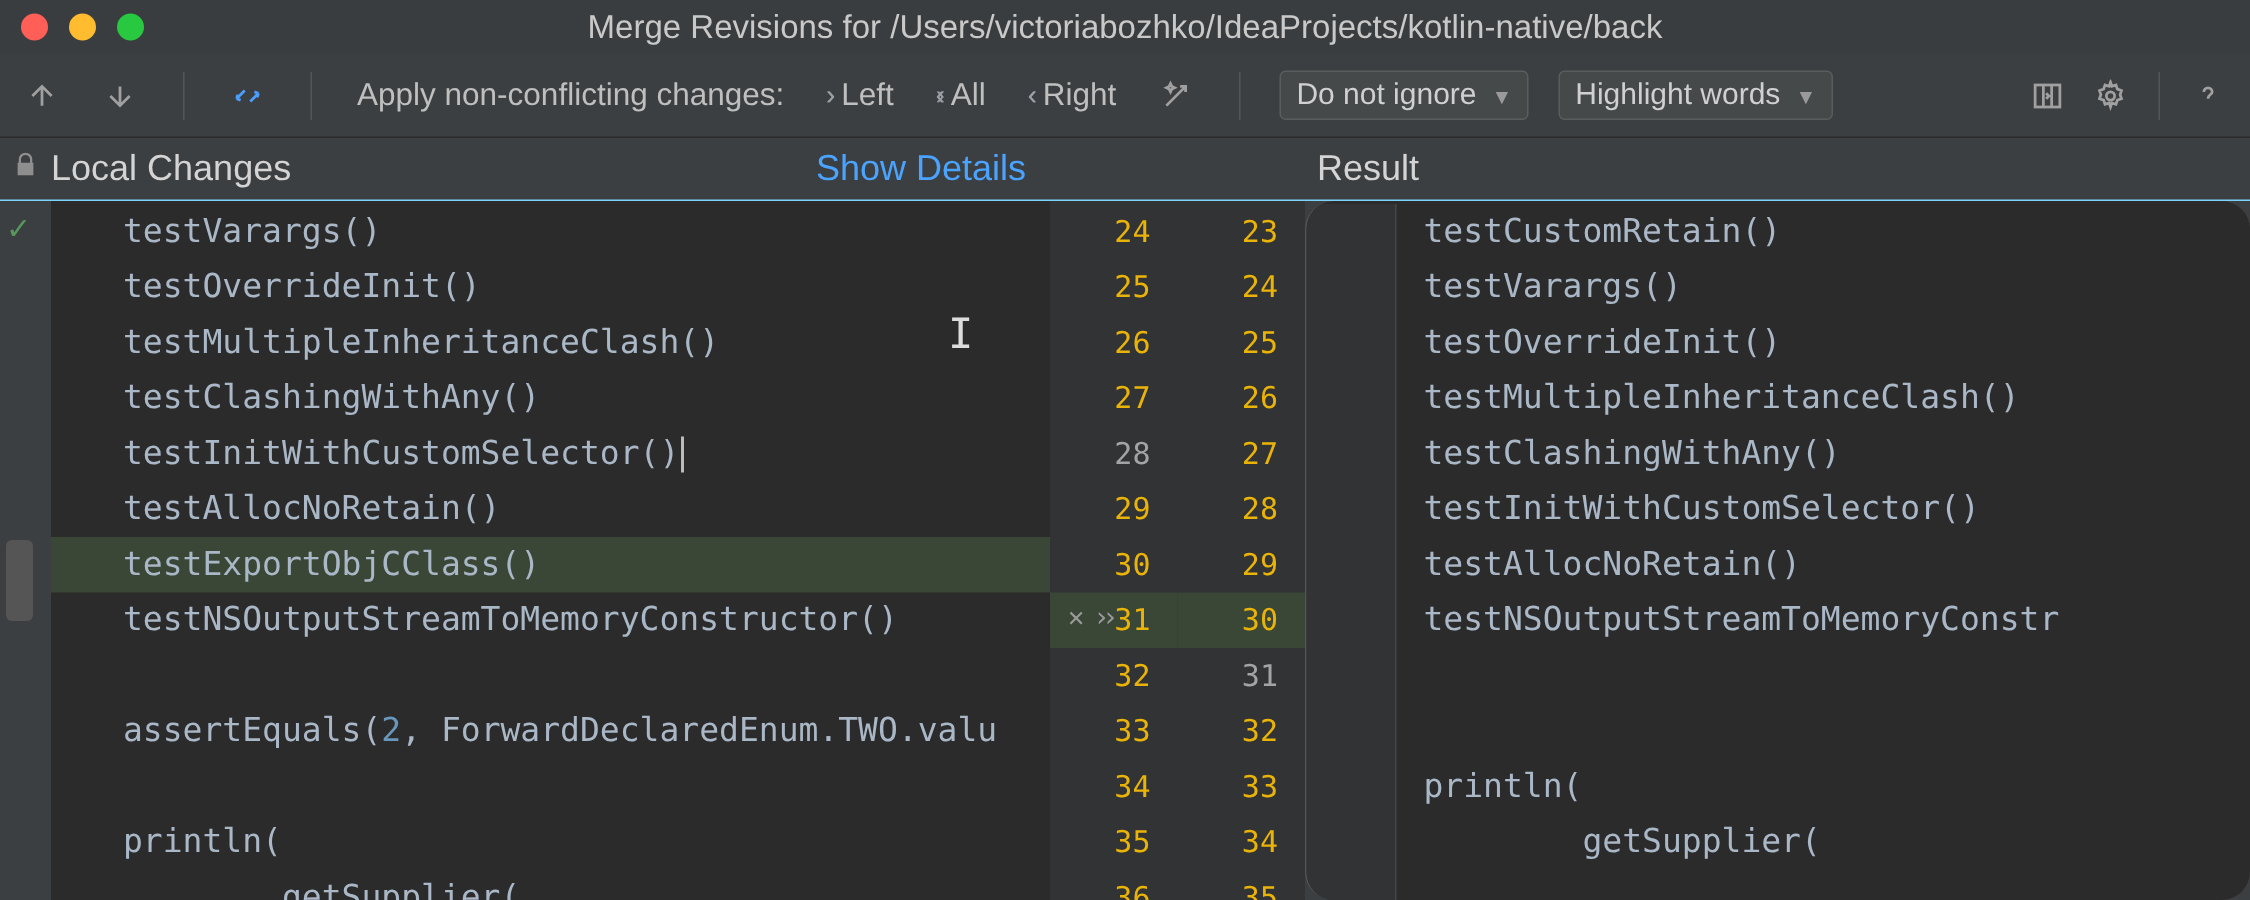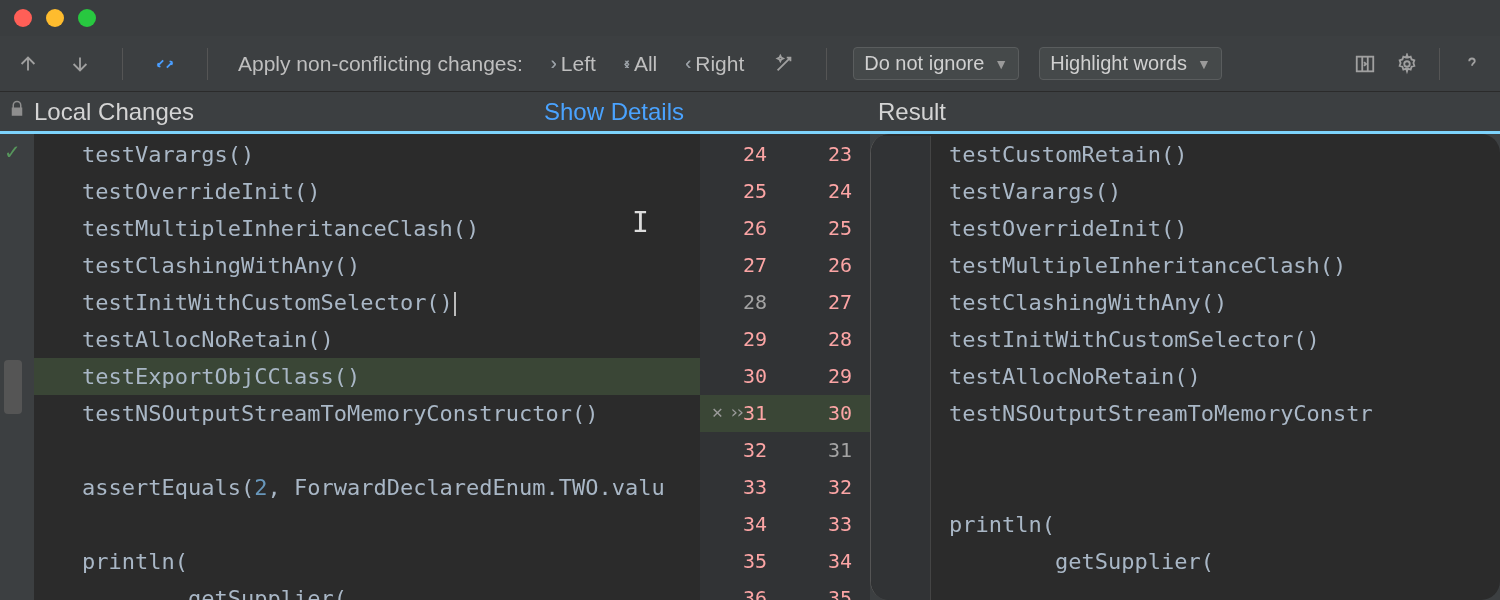--- a/index.html
+++ b/index.html
@@ -69,21 +69,21 @@
     cursor: pointer;
     gap: 10px;
   }
   .dd-arrow { color: #9a9a9a; font-size: 14px; }
   .tb-right { margin-left: auto; display: flex; align-items: center; gap: 10px; }
 
   .headers {
     height: 42px;
     display: flex;
     align-items: center;
-    border-bottom: 3px solid #7dd3fc;
+    border-bottom: 1px solid #7dd3fc;
   }
   .hdr-left {
     width: 700px;
     display: flex; align-items: center; justify-content: space-between;
     padding: 0 16px 0 8px;
   }
   .hdr-left .lock { color: #8e8e8e; margin-right: 8px; }
   .hdr-title { color: #d4d4d4; font-size: 24px; }
   .show-details { color: #4aa3ff; font-size: 24px; cursor: pointer; }
   .hdr-gutter { width: 170px; }
@@ -128,21 +128,21 @@
   .gutters {
     width: 170px;
     display: flex;
     background: #313335;
     font-family: "Menlo","Consolas",monospace;
     font-size: 20px;
     padding-top: 2px;
     position: relative;
   }
   .gut-col { width: 85px; text-align: right; }
-  .gut-line { height: 37px; line-height: 37px; padding-right: 18px; color: #fca5a5; }
+  .gut-line { height: 37px; line-height: 37px; padding-right: 18px; color: #eab308; }
   .gut-line.active { color: #a4a4a4; }
   .gut-line.hl { background: #3a4636; }
   .gut-actions {
     position: absolute;
     left: 12px;
     display: flex; gap: 6px;
     color: #9a9a9a;
     font-size: 18px;
   }
   .gut-actions span { cursor: pointer; }
@@ -178,20 +178,21 @@
 </style>
 </head>
 <body>
 
 <div class="titlebar">
   <div class="traffic-lights">
     <div class="tlight red"></div>
     <div class="tlight yellow"></div>
     <div class="tlight green"></div>
   </div>
+  <div class="title">Merge Revisions for /Users/victoriabozhko/IdeaProjects/kotlin-native/back</div>
 </div>
 
 <div class="toolbar">
   <div class="tb-icon">
     <svg viewBox="0 0 24 24" fill="none" stroke="currentColor" stroke-width="2">
         <path d="M12 19V5M5 12l7-7 7 7"></path>
       </svg>
   </div>
   <div class="tb-icon">
     <svg viewBox="0 0 24 24" fill="none" stroke="currentColor" stroke-width="2">

